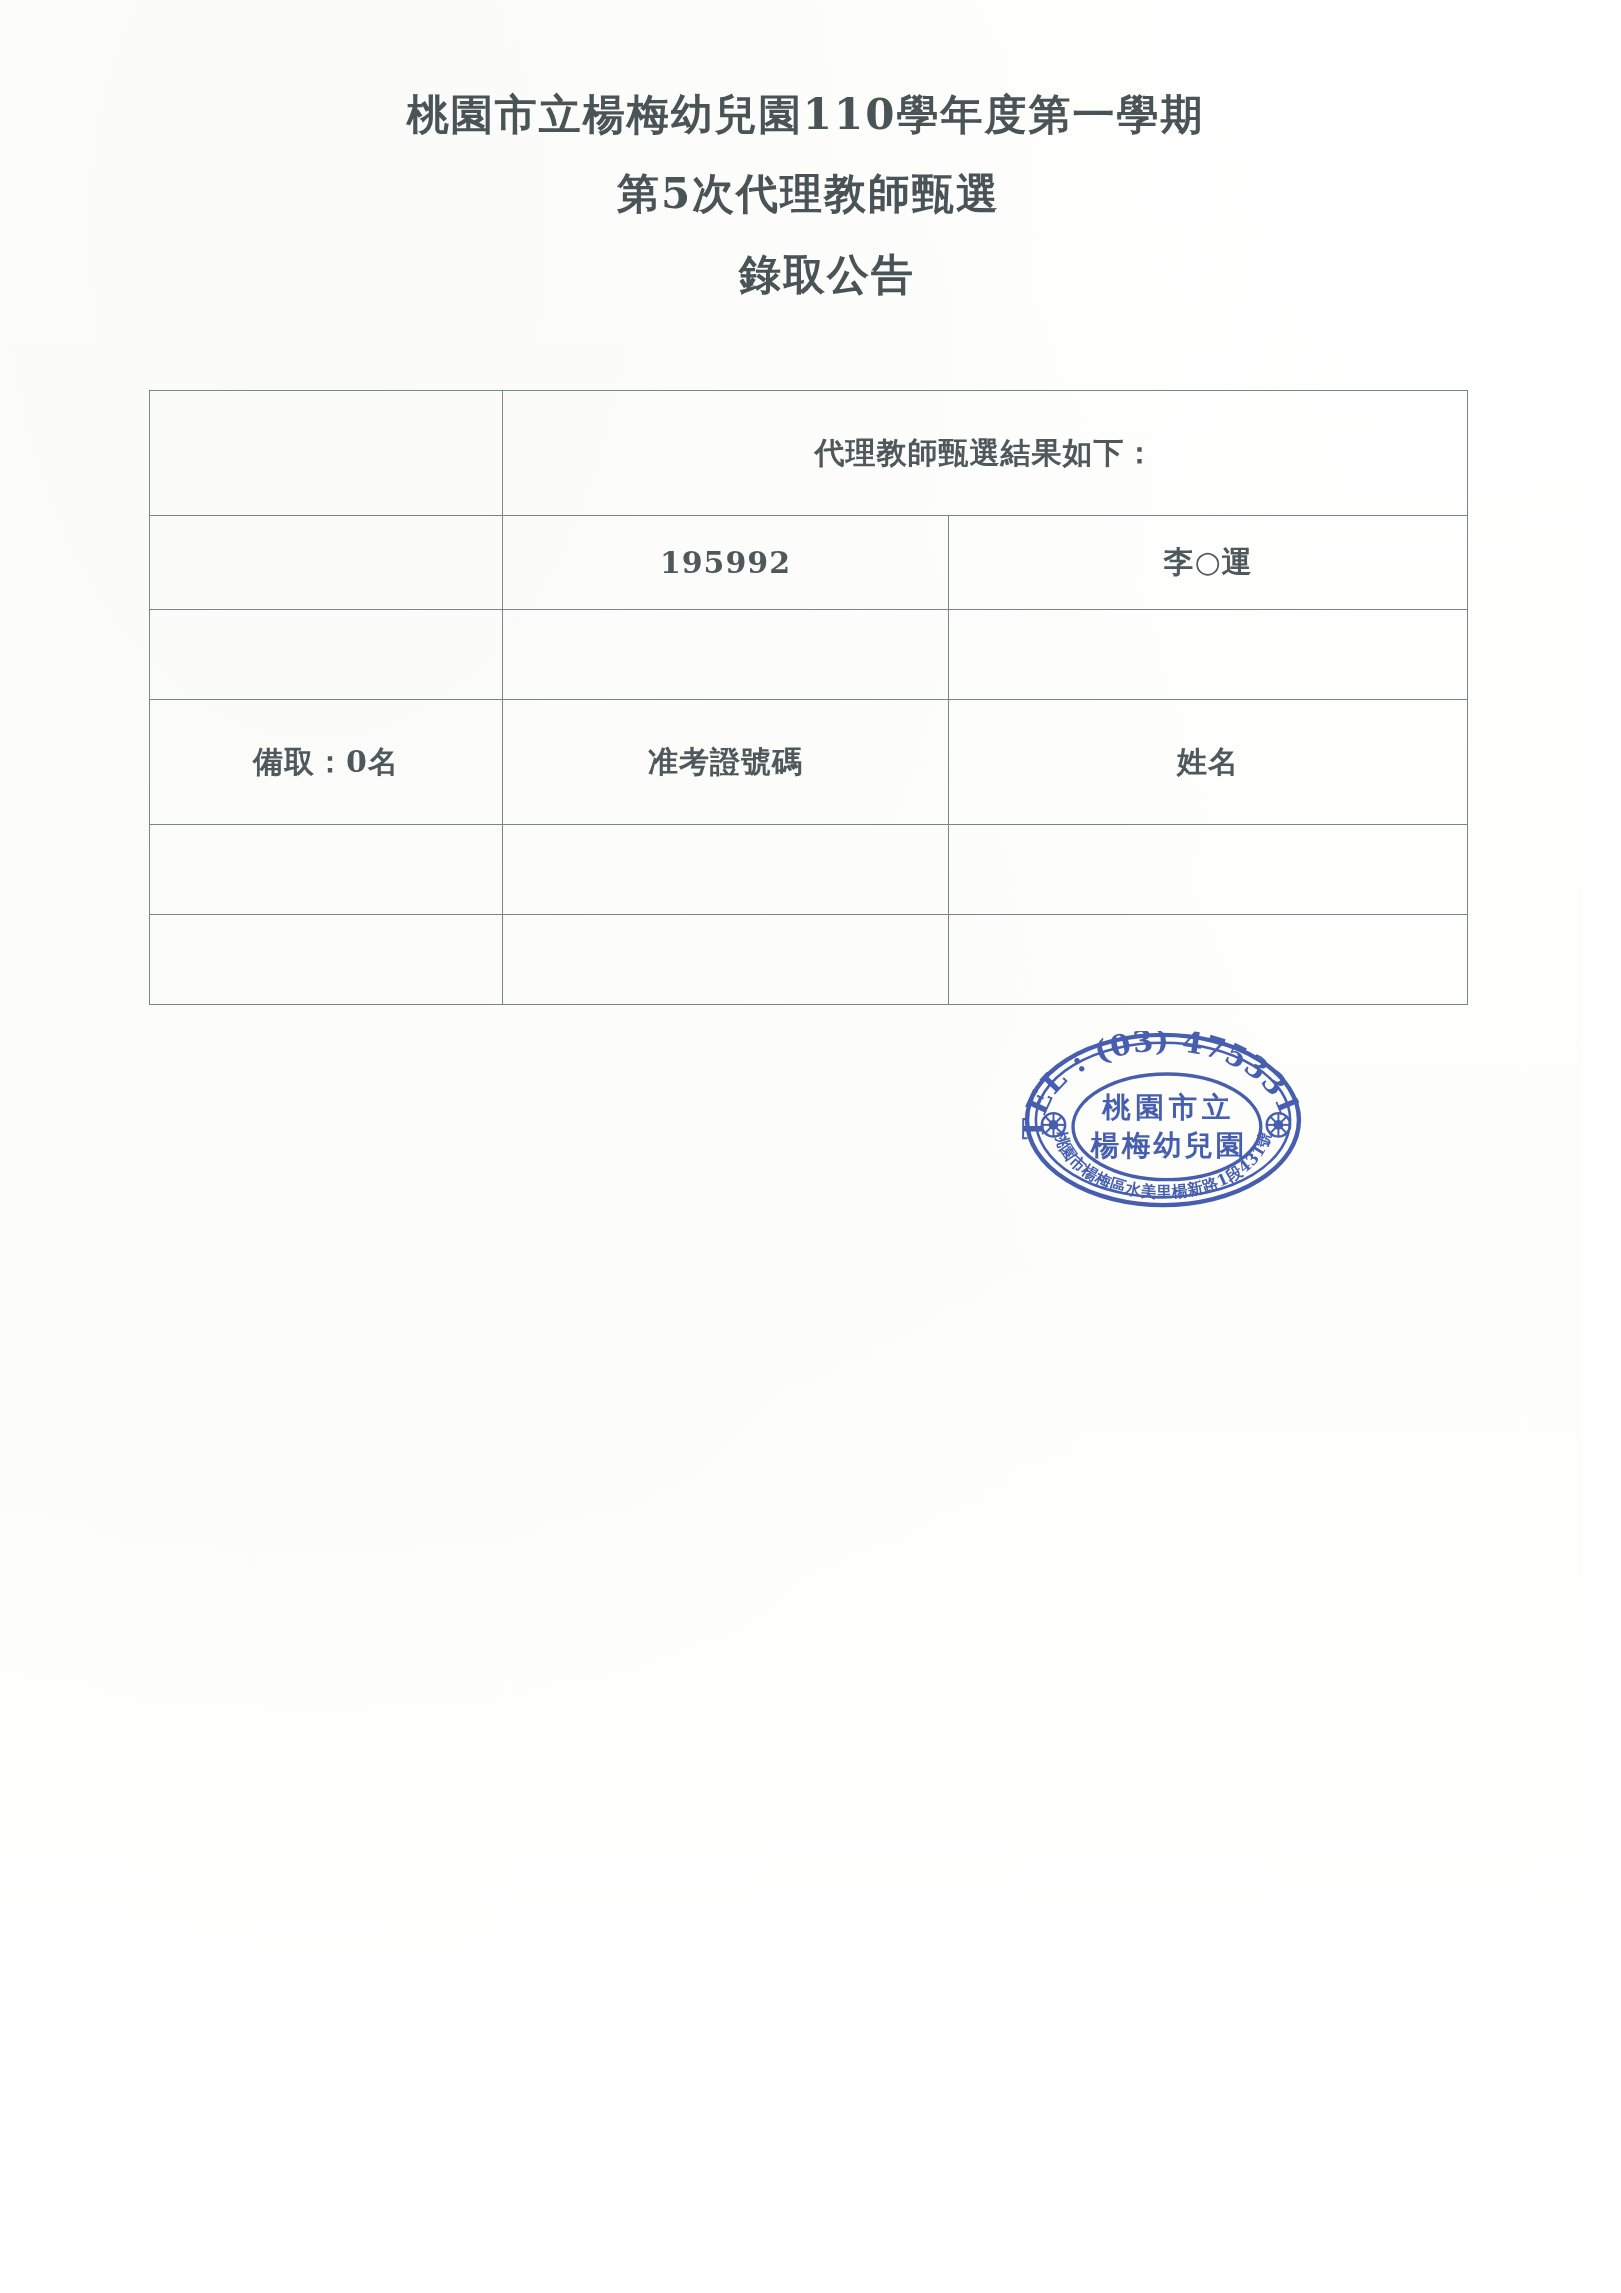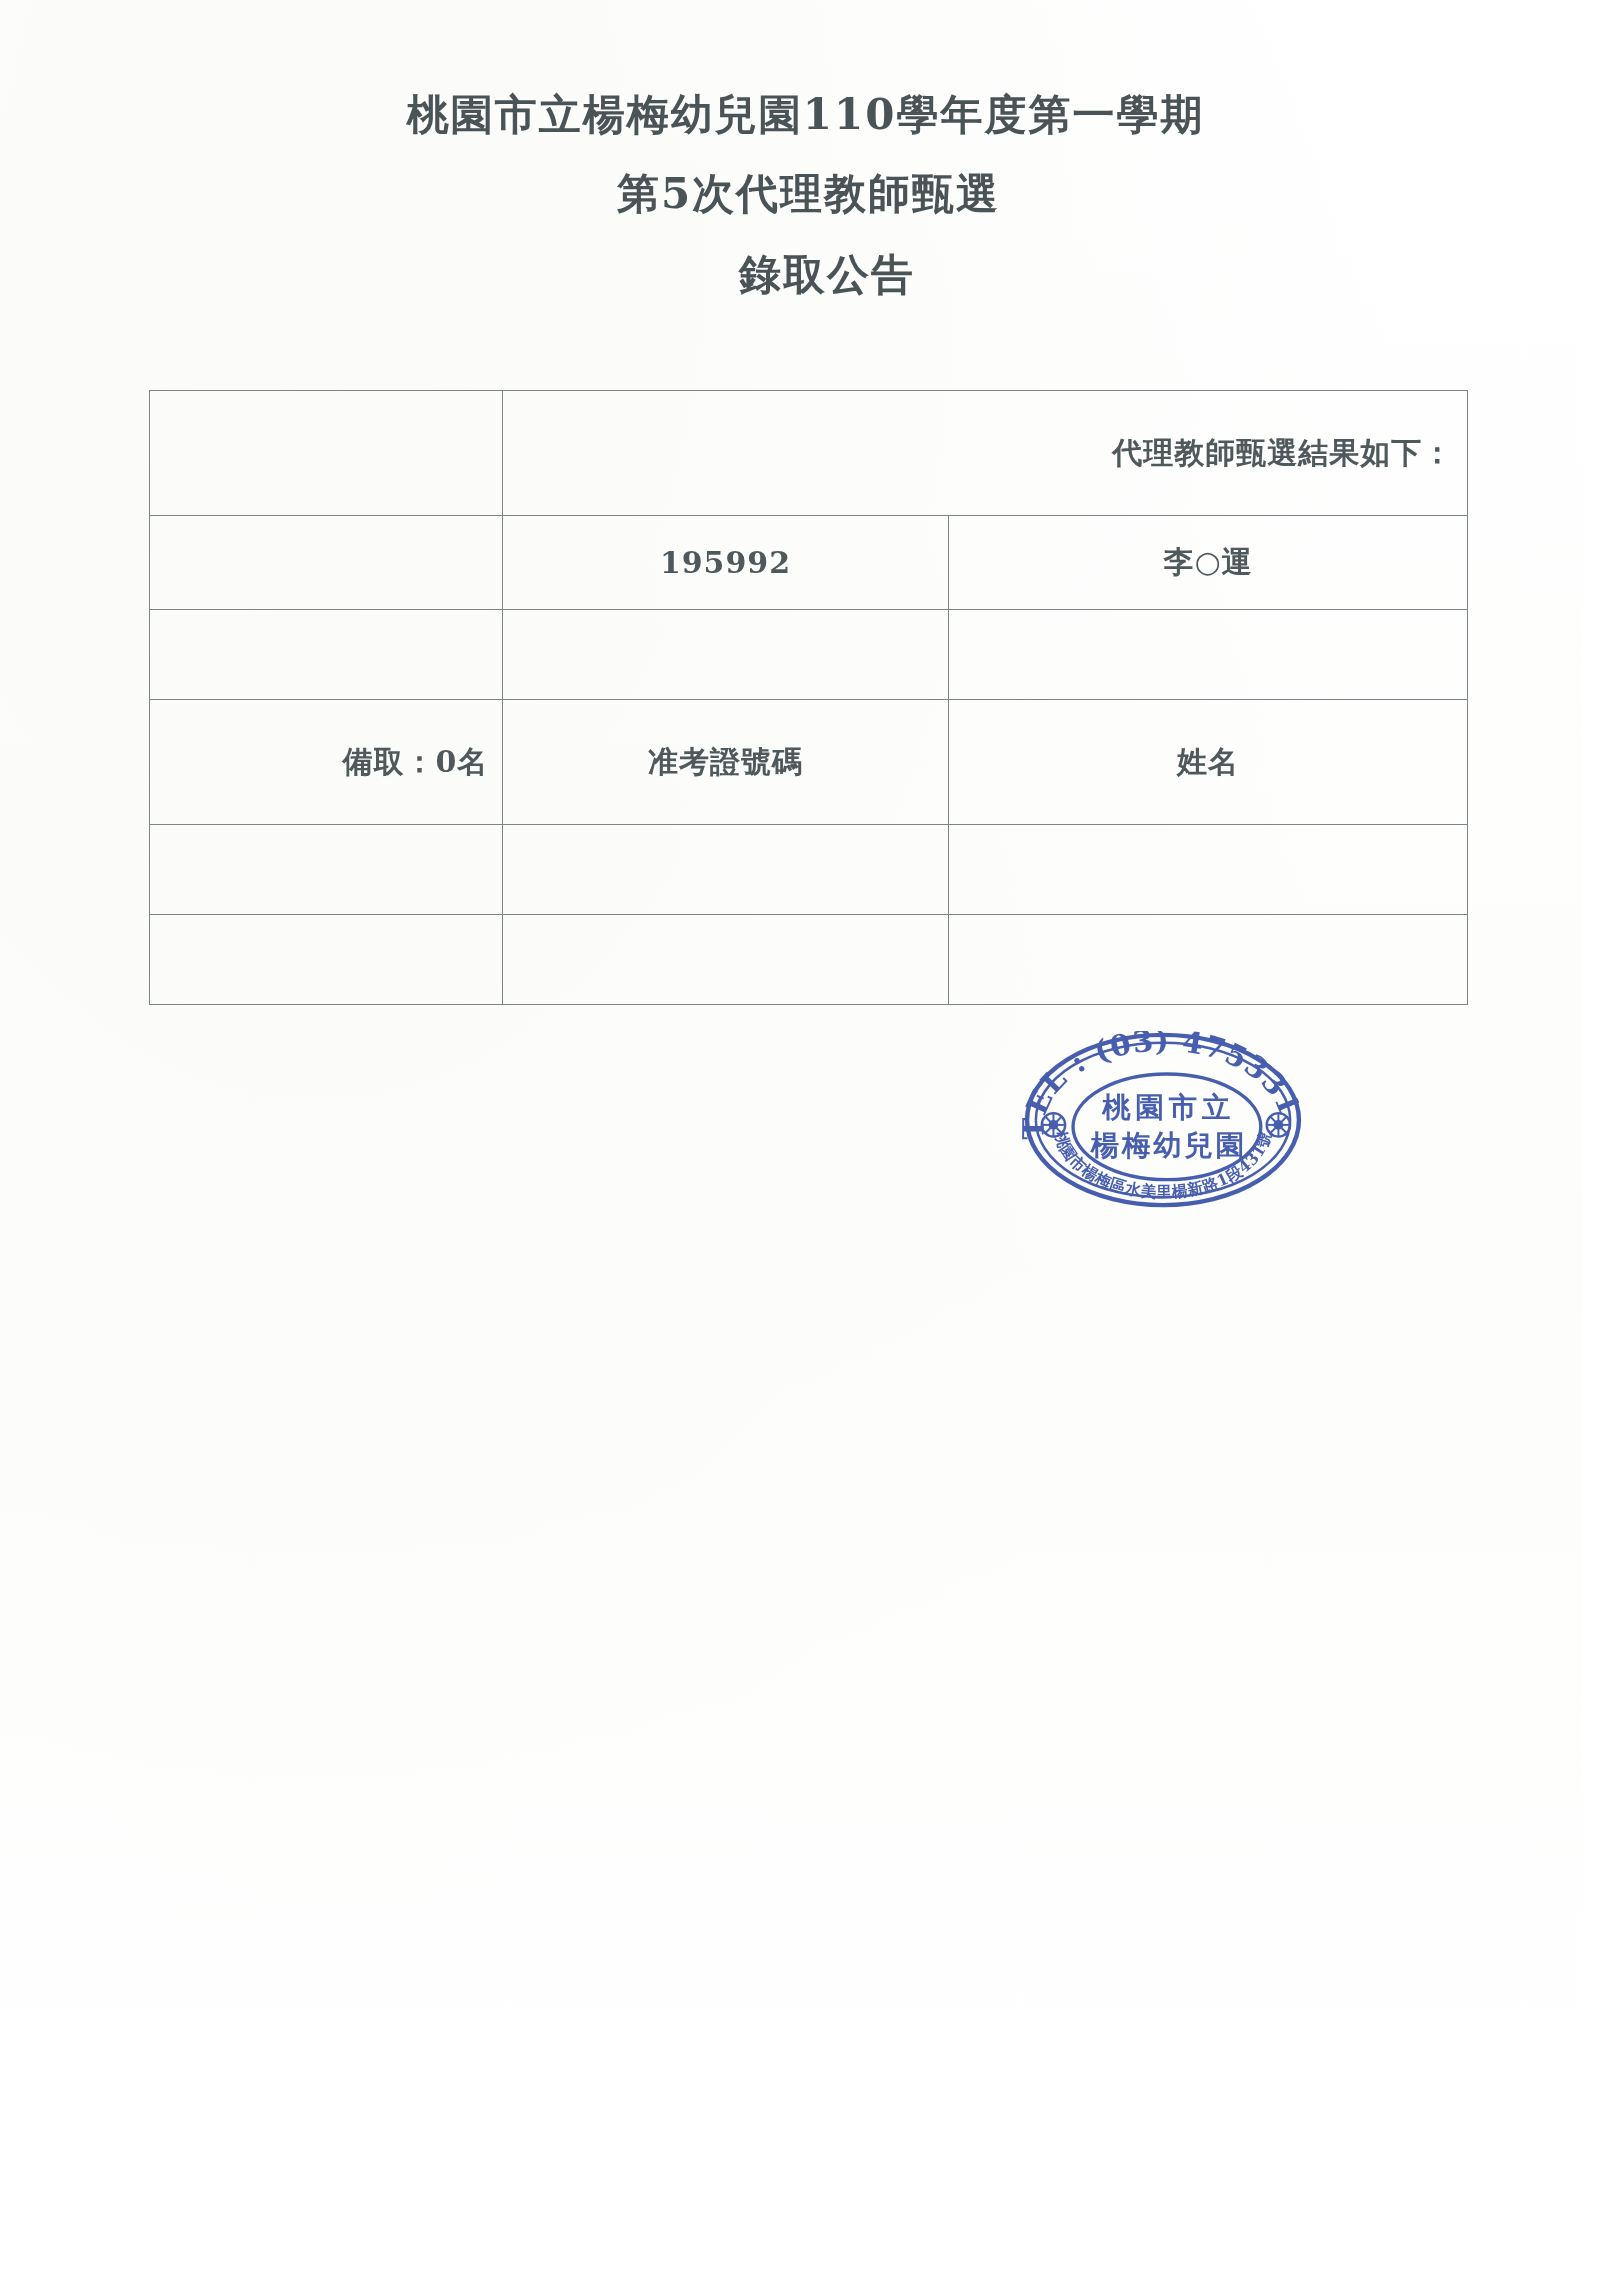--- a/index.html
+++ b/index.html
@@ -86,21 +86,21 @@
     color: #4f585b;
     font-weight: 600;
     letter-spacing: 1px;
     padding: 0 13.7px;
   }
   .col-label  { width: 353px; }
   .col-number { width: 446px; }
   .col-name   { width: 519px; }
 
   .c-center { text-align: center; }
-  .c-left   { text-align: right; padding-left: 25.5px; }
+  .c-left   { text-align: center; padding-left: 25.5px; }
 
   .row-h   { height: 125px; }
   .row-d   { height: 94px; }
   .row-e   { height: 90px; }
 
   .num-cell {
     font-family: "DejaVu Serif", "Liberation Serif", serif;
     font-weight: 400;
     font-size: 32px;
     letter-spacing: 2.9px;

